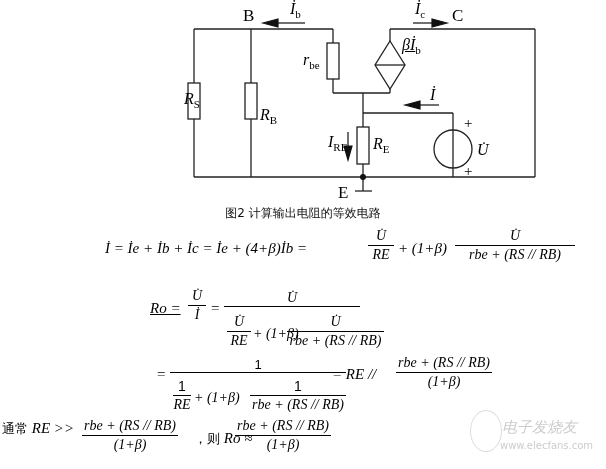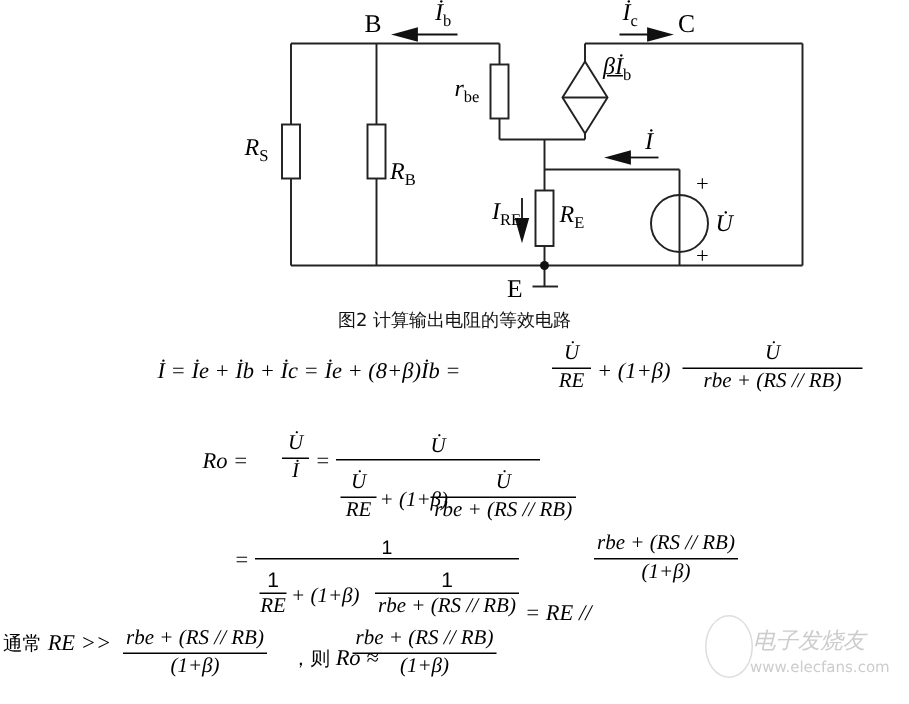--- a/index.html
+++ b/index.html
@@ -66,51 +66,51 @@
 
 <div class="math" style="position:absolute;left:243px;top:6px;font-size:17px;font-style:normal;">B</div>
 <div class="math" style="position:absolute;left:452px;top:6px;font-size:17px;font-style:normal;">C</div>
 <div class="math" style="position:absolute;left:338px;top:183px;font-size:17px;font-style:normal;">E</div>
 
 <div style="position:absolute;left:290px;top:0px;font-size:16px;"><span class="math">İ</span><sub style="font-size:11px">b</sub></div>
 <div style="position:absolute;left:415px;top:0px;font-size:16px;text-align:center;"><span class="math">İ</span><sub style="font-size:11px">c</sub></div>
 <div class="math" style="position:absolute;left:430px;top:86px;font-size:16px;">İ</div>
 <div style="position:absolute;left:328px;top:133px;font-size:16px;"><span class="math">I</span><sub style="font-size:11px">RE</sub></div>
 
-<div style="position:absolute;left:163px;top:90px;font-size:16px;"><span class="math">R</span><sub style="font-size:11px">S</sub></div>
+<div style="position:absolute;left:184px;top:90px;font-size:16px;"><span class="math">R</span><sub style="font-size:11px">S</sub></div>
 <div style="position:absolute;left:260px;top:106px;font-size:16px;"><span class="math">R</span><sub style="font-size:11px">B</sub></div>
 <div style="position:absolute;left:303px;top:51px;font-size:16px;"><span class="math">r</span><sub style="font-size:11px">be</sub></div>
 <div style="position:absolute;left:373px;top:135px;font-size:16px;"><span class="math">R</span><sub style="font-size:11px">E</sub></div>
 <div style="position:absolute;left:402px;top:36px;font-size:16px;text-decoration:underline;"><span class="math">β</span><span class="math">İ</span><sub style="font-size:11px">b</sub></div>
 <div class="math" style="position:absolute;left:477px;top:141px;font-size:16px;">U̇</div>
 <div style="position:absolute;left:464px;top:115px;font-size:15px;">+</div>
 <div style="position:absolute;left:464px;top:163px;font-size:15px;">+</div>
 
 <div class="caption">图2 计算输出电阻的等效电路</div>
 
 <style>
   .eq { position:absolute; font-family:"Liberation Serif", serif; font-style:italic; font-size:15px; white-space:nowrap; }
   .frac { position:absolute; text-align:center; font-family:"Liberation Serif", serif; font-style:italic; font-size:14px; white-space:nowrap; }
   .frac .n { display:block; border-bottom:1px solid #000; padding:0 2px 1px; }
   .frac .d { display:block; padding-top:1px; }
   .cn { font-style:normal; font-family:"DejaVu Sans", sans-serif; font-size:13px; }
 </style>
 
-<div class="eq" style="left:105px;top:240px;">İ = İe + İb + İc = İe + (8+β)İb =</div>
+<div class="eq" style="left:105px;top:240px;">İ = İe + İb + İc = İe + (4+β)İb =</div>
 <div class="frac" style="left:368px;top:228px;width:26px;">
   <span class="n">U̇</span>
     <span class="d">RE</span>
 </div>
 <div class="eq" style="left:398px;top:240px;">+ (1+β)</div>
 <div class="frac" style="left:455px;top:228px;width:120px;">
   <span class="n">U̇</span>
     <span class="d">rbe + (RS // RB)</span>
 </div>
 
-<div class="eq" style="left:135px;top:300px;">Ro =</div>
+<div class="eq" style="left:150px;top:300px;text-decoration:underline;">Ro =</div>
 <div class="frac" style="left:188px;top:288px;width:18px;">
   <span class="n">U̇</span>
     <span class="d">İ</span>
 </div>
 <div class="eq" style="left:211px;top:300px;font-style:normal;">=</div>
 <div style="position:absolute;left:224px;top:290px;width:136px;text-align:center;font-family:'Liberation Serif',serif;font-style:italic;font-size:14px;border-bottom:1px solid #000;">U̇</div>
 <div class="frac" style="left:227px;top:314px;width:24px;">
   <span class="n">U̇</span>
     <span class="d">RE</span>
 </div>
@@ -124,21 +124,21 @@
 <div style="position:absolute;left:170px;top:357px;width:176px;text-align:center;font-family:'Liberation Sans',sans-serif;font-size:13px;border-bottom:1px solid #000;">1</div>
 <div class="frac" style="left:173px;top:378px;width:18px;">
   <span class="n" style="font-style:normal;font-family:'Liberation Sans',sans-serif;">1</span>
     <span class="d">RE</span>
 </div>
 <div class="eq" style="left:194px;top:390px;font-size:14px;">+ (1+β)</div>
 <div class="frac" style="left:250px;top:378px;width:96px;">
   <span class="n" style="font-style:normal;font-family:'Liberation Sans',sans-serif;">1</span>
     <span class="d">rbe + (RS // RB)</span>
 </div>
-<div class="eq" style="left:350px;top:366px;margin-top:35px;">= RE //</div>
+<div class="eq" style="left:332px;top:366px;">= RE //</div>
 <div class="frac" style="left:396px;top:355px;width:96px;">
   <span class="n">rbe + (RS // RB)</span>
     <span class="d">(1+β)</span>
 </div>
 
 <div class="eq" style="left:2px;top:420px;"><span class="cn">通常</span> <span>RE &gt;&gt;</span></div>
 <div class="frac" style="left:82px;top:418px;width:96px;">
   <span class="n">rbe + (RS // RB)</span>
     <span class="d">(1+β)</span>
 </div>

